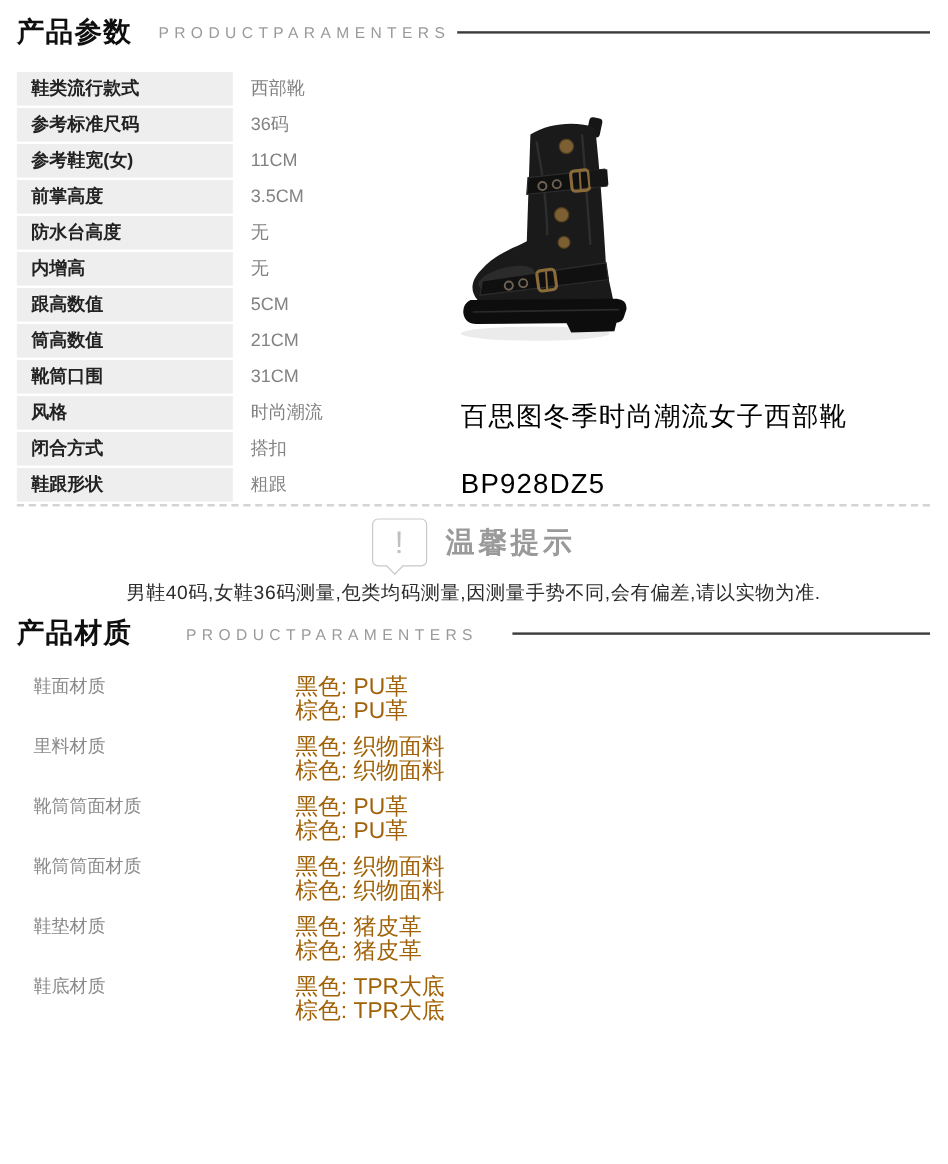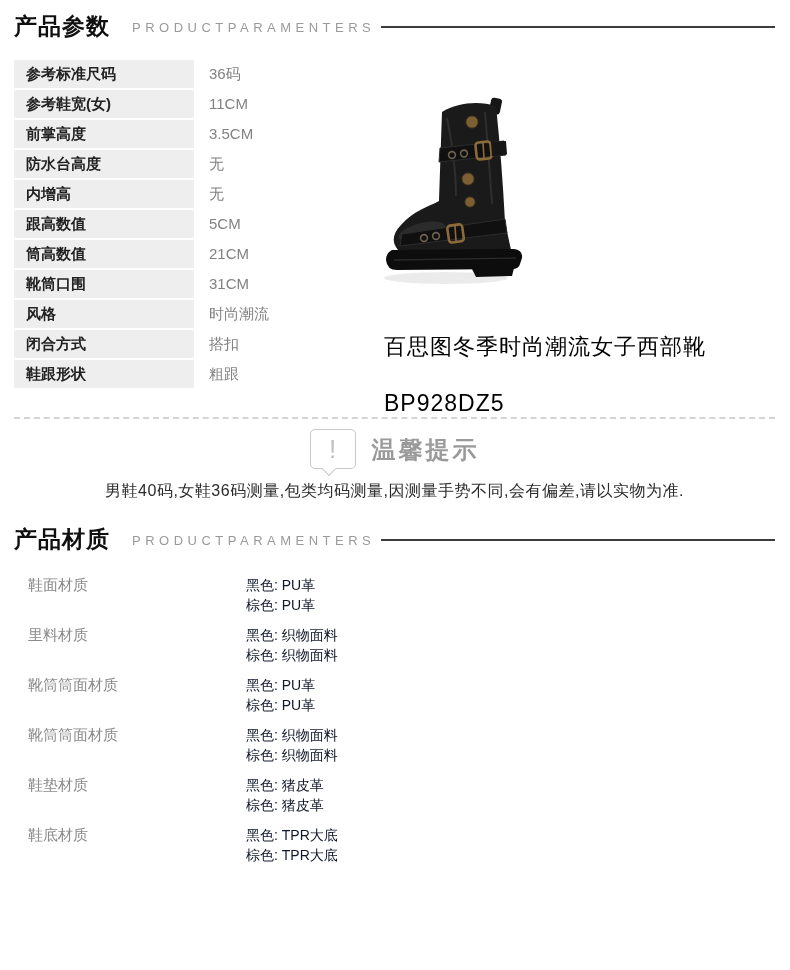--- a/index.html
+++ b/index.html
@@ -42,41 +42,45 @@
     color:#c0c0c0; font-size:26px; line-height:38px; text-align:center; background:#fff;
   }
   .tip-icon .tail {
     position:absolute; left:13px; bottom:-6px; width:10px; height:10px; background:#fff;
     border-right:1px solid #c9c9c9; border-bottom:1px solid #c9c9c9; transform:rotate(45deg);
   }
   .tips-title { font-size:24px; color:#9a9a9a; font-weight:600; letter-spacing:3px; line-height:42px; }
   .tips-text { margin-top:10px; font-size:16px; color:#2b2b2b; letter-spacing:0.5px; }
 
   
-  .materials-header { margin-top:19px; }
+  .materials-header { margin-top:4px;gap:23px; }
   .mat-list { margin-top:18px; }
   .mat-item { display:flex; margin-bottom:10px;gap:36px; }
   .mat-label { width:196px; flex:0 0 196px; padding-left:14px; font-size:15px; color:#8a8a8a; line-height:20px; white-space:nowrap; }
-  .mat-lines { font-size:14px; color:#0f172a; }
+  .mat-lines { font-size:19px; color:#a16207; }
   .mat-lines div { line-height:20px; white-space:nowrap; }
 </style>
 </head>
 <body>
 
 <div class="page">
 
   <div class="sec-header">
     <span class="sec-title">产品参数</span>
     <span class="sec-sub">PRODUCTPARAMENTERS</span>
     <span class="sec-line"></span>
   </div>
 
   <div class="content-row">
 
     <div class="param-table">
+      <div class="param-row">
+        <div class="param-label">鞋类流行款式</div>
+        <div class="param-value">西部靴</div>
+      </div>
       <div class="param-row">
         <div class="param-label">参考标准尺码</div>
         <div class="param-value">36码</div>
       </div>
       <div class="param-row">
         <div class="param-label">参考鞋宽(女)</div>
         <div class="param-value">11CM</div>
       </div>
       <div class="param-row">
         <div class="param-label">前掌高度</div>

